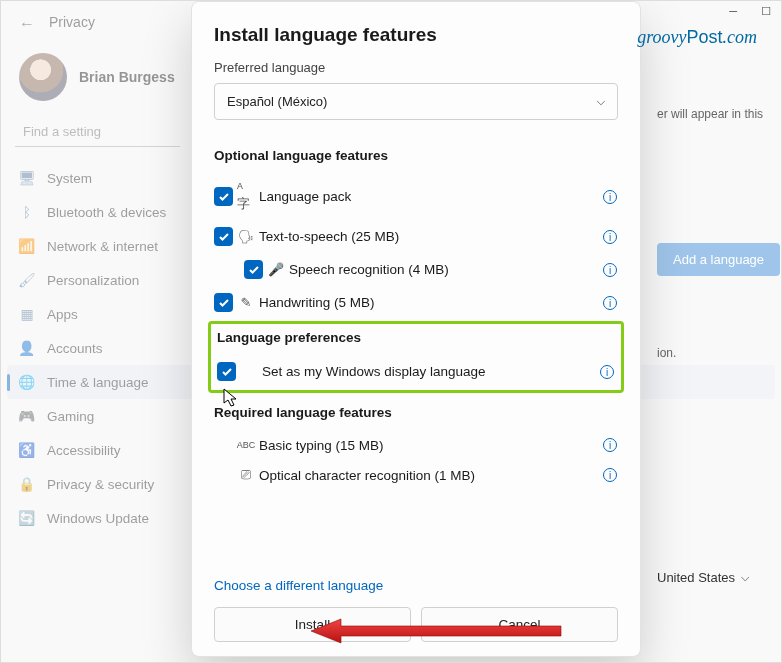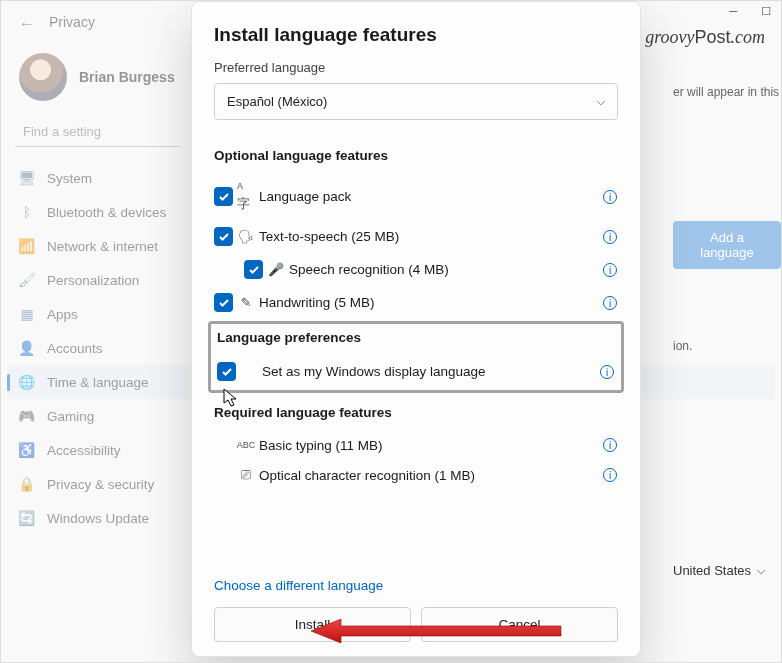--- a/index.html
+++ b/index.html
@@ -15,21 +15,21 @@
 .bg-username { font-weight: 600; font-size: 14px; color: #222; }
 .search { margin: 0 14px 14px; }
 .search input { width: 165px; border: none; border-bottom: 1px solid #aaa; background: #fbfbfb; padding: 7px 8px; font-size: 13px; outline: none; }
 .nav { padding: 0 6px; }
 .nav-item { display: flex; align-items: center; gap: 12px; padding: 9px 12px; font-size: 13.5px; color: #333; border-radius: 4px; }
 .nav-item.sel { background: #e9eef4; position: relative; }
 .nav-item.sel::before { content: ""; position: absolute; left: 0; top: 25%; bottom: 25%; width: 3px; background: #0067c0; border-radius: 2px; }
 .nav-ico { width: 16px; height: 16px; display: inline-flex; align-items: center; justify-content: center; font-size: 14px; color: #5a7da0; }
 
 
-.bg-right { position: absolute; left: 672px; top: 0; right: 0; padding-top: 84px; font-size: 12px; color: #666; }
+.bg-right { position: absolute; left: 656px; top: 0; right: 0; padding-top: 106px; font-size: 12px; color: #666; }
 .add-lang-btn { margin-top: 122px; background: #9fc5ea; color: #fff; padding: 9px 16px; border: none; border-radius: 4px; font-size: 13px; }
 .bg-right .country { margin-top: 210px; display: flex; align-items: center; gap: 6px; color: #333; font-size: 13px; }
 
 
 .winctrl { position: absolute; top: 4px; right: 10px; display: flex; gap: 24px; color: #444; font-size: 11px; }
 
 
 .modal { position: absolute; left: 190px; top: 0; width: 450px; height: 656px; background: #fdfdfd; border: 1px solid #e2e2e2; border-radius: 8px; box-shadow: 0 20px 50px rgba(0,0,0,0.18); padding: 22px 22px 14px; display: flex; flex-direction: column; }
 .m-title { font-size: 19px; font-weight: 600; color: #1a1a1a; margin-bottom: 14px; }
 .m-sub { font-size: 13px; color: #444; margin-bottom: 8px; }
@@ -39,35 +39,35 @@
 .section-hdr { font-size: 13.5px; font-weight: 600; color: #1a1a1a; margin: 6px 0 10px; }
 
 .feat { display: flex; align-items: center; gap: 4px; padding: 7px 0; }
 .feat.indent { padding-left: 30px; }
 .chk { width: 19px; height: 19px; border-radius: 4px; background: #0067c0; display: inline-flex; align-items: center; justify-content: center; flex-shrink: 0; }
 .chk svg { width: 12px; height: 12px; }
 .feat-ico { width: 18px; display: inline-flex; justify-content: center; color: #555; font-size: 13px; flex-shrink: 0; }
 .feat-label { flex: 1; font-size: 13.5px; color: #1a1a1a; }
 .feat-info { width: 16px; height: 16px; color: #0067c0; flex-shrink: 0; }
 
-.highlight-box { border: 3px solid #a3a3a3; border-radius: 4px; margin: 2px -6px 6px; padding: 0 6px 2px; }
+.highlight-box { border: 3px solid #84cc16; border-radius: 4px; margin: 2px -6px 6px; padding: 0 6px 2px; }
 
 .diff-link { color: #0067c0; font-size: 13.5px; margin-top: auto; padding: 10px 0 14px; cursor: pointer; }
 
 .btn-row { display: flex; gap: 10px; }
 .btn { flex: 1; padding: 9px 0; border: 1px solid #d0d0d0; background: #fbfbfb; border-radius: 4px; font-size: 13.5px; color: #222; cursor: pointer; text-align: center; }
 
 
 .arrow-ann { position: absolute; left: 310px; top: 616px; pointer-events: none; }
 
 
 .cursor { position: absolute; left: 222px; top: 387px; pointer-events: none; }
 
 
-.wm { position: absolute; right: 16px; top: 26px; font-family: Georgia, serif; font-size: 18px; color: #404040; font-style: italic; }
+.wm { position: absolute; right: 24px; top: 26px; font-family: Georgia, serif; font-size: 18px; color: #0369a1; font-style: italic; }
 .wm span { font-style: normal; }
 </style>
 </head>
 <body>
 
 <div class="bg">
   <div class="bg-header">
     <span class="back-arrow">←</span>
     <span class="bg-title">Privacy</span>
   </div>
@@ -225,21 +225,21 @@
           <text x="8" y="12" text-anchor="middle" font-size="10" fill="#0067c0">i</text>
         </svg>
     </div>
   </div>
 
   <div class="section-hdr">Required language features</div>
 
   <div class="feat">
     <span style="width:19px"></span>
     <span class="feat-ico" style="font-size:9px">ABC</span>
-    <span class="feat-label">Basic typing (11 MB)</span>
+    <span class="feat-label">Basic typing (15 MB)</span>
     <svg class="feat-info" viewBox="0 0 16 16">
         <circle cx="8" cy="8" r="6.5" stroke="#0067c0" fill="none"></circle>
         <text x="8" y="12" text-anchor="middle" font-size="10" fill="#0067c0">i</text>
       </svg>
   </div>
 
   <div class="feat">
     <span style="width:19px"></span>
     <span class="feat-ico">⎚</span>
     <span class="feat-label">Optical character recognition (1 MB)</span>

